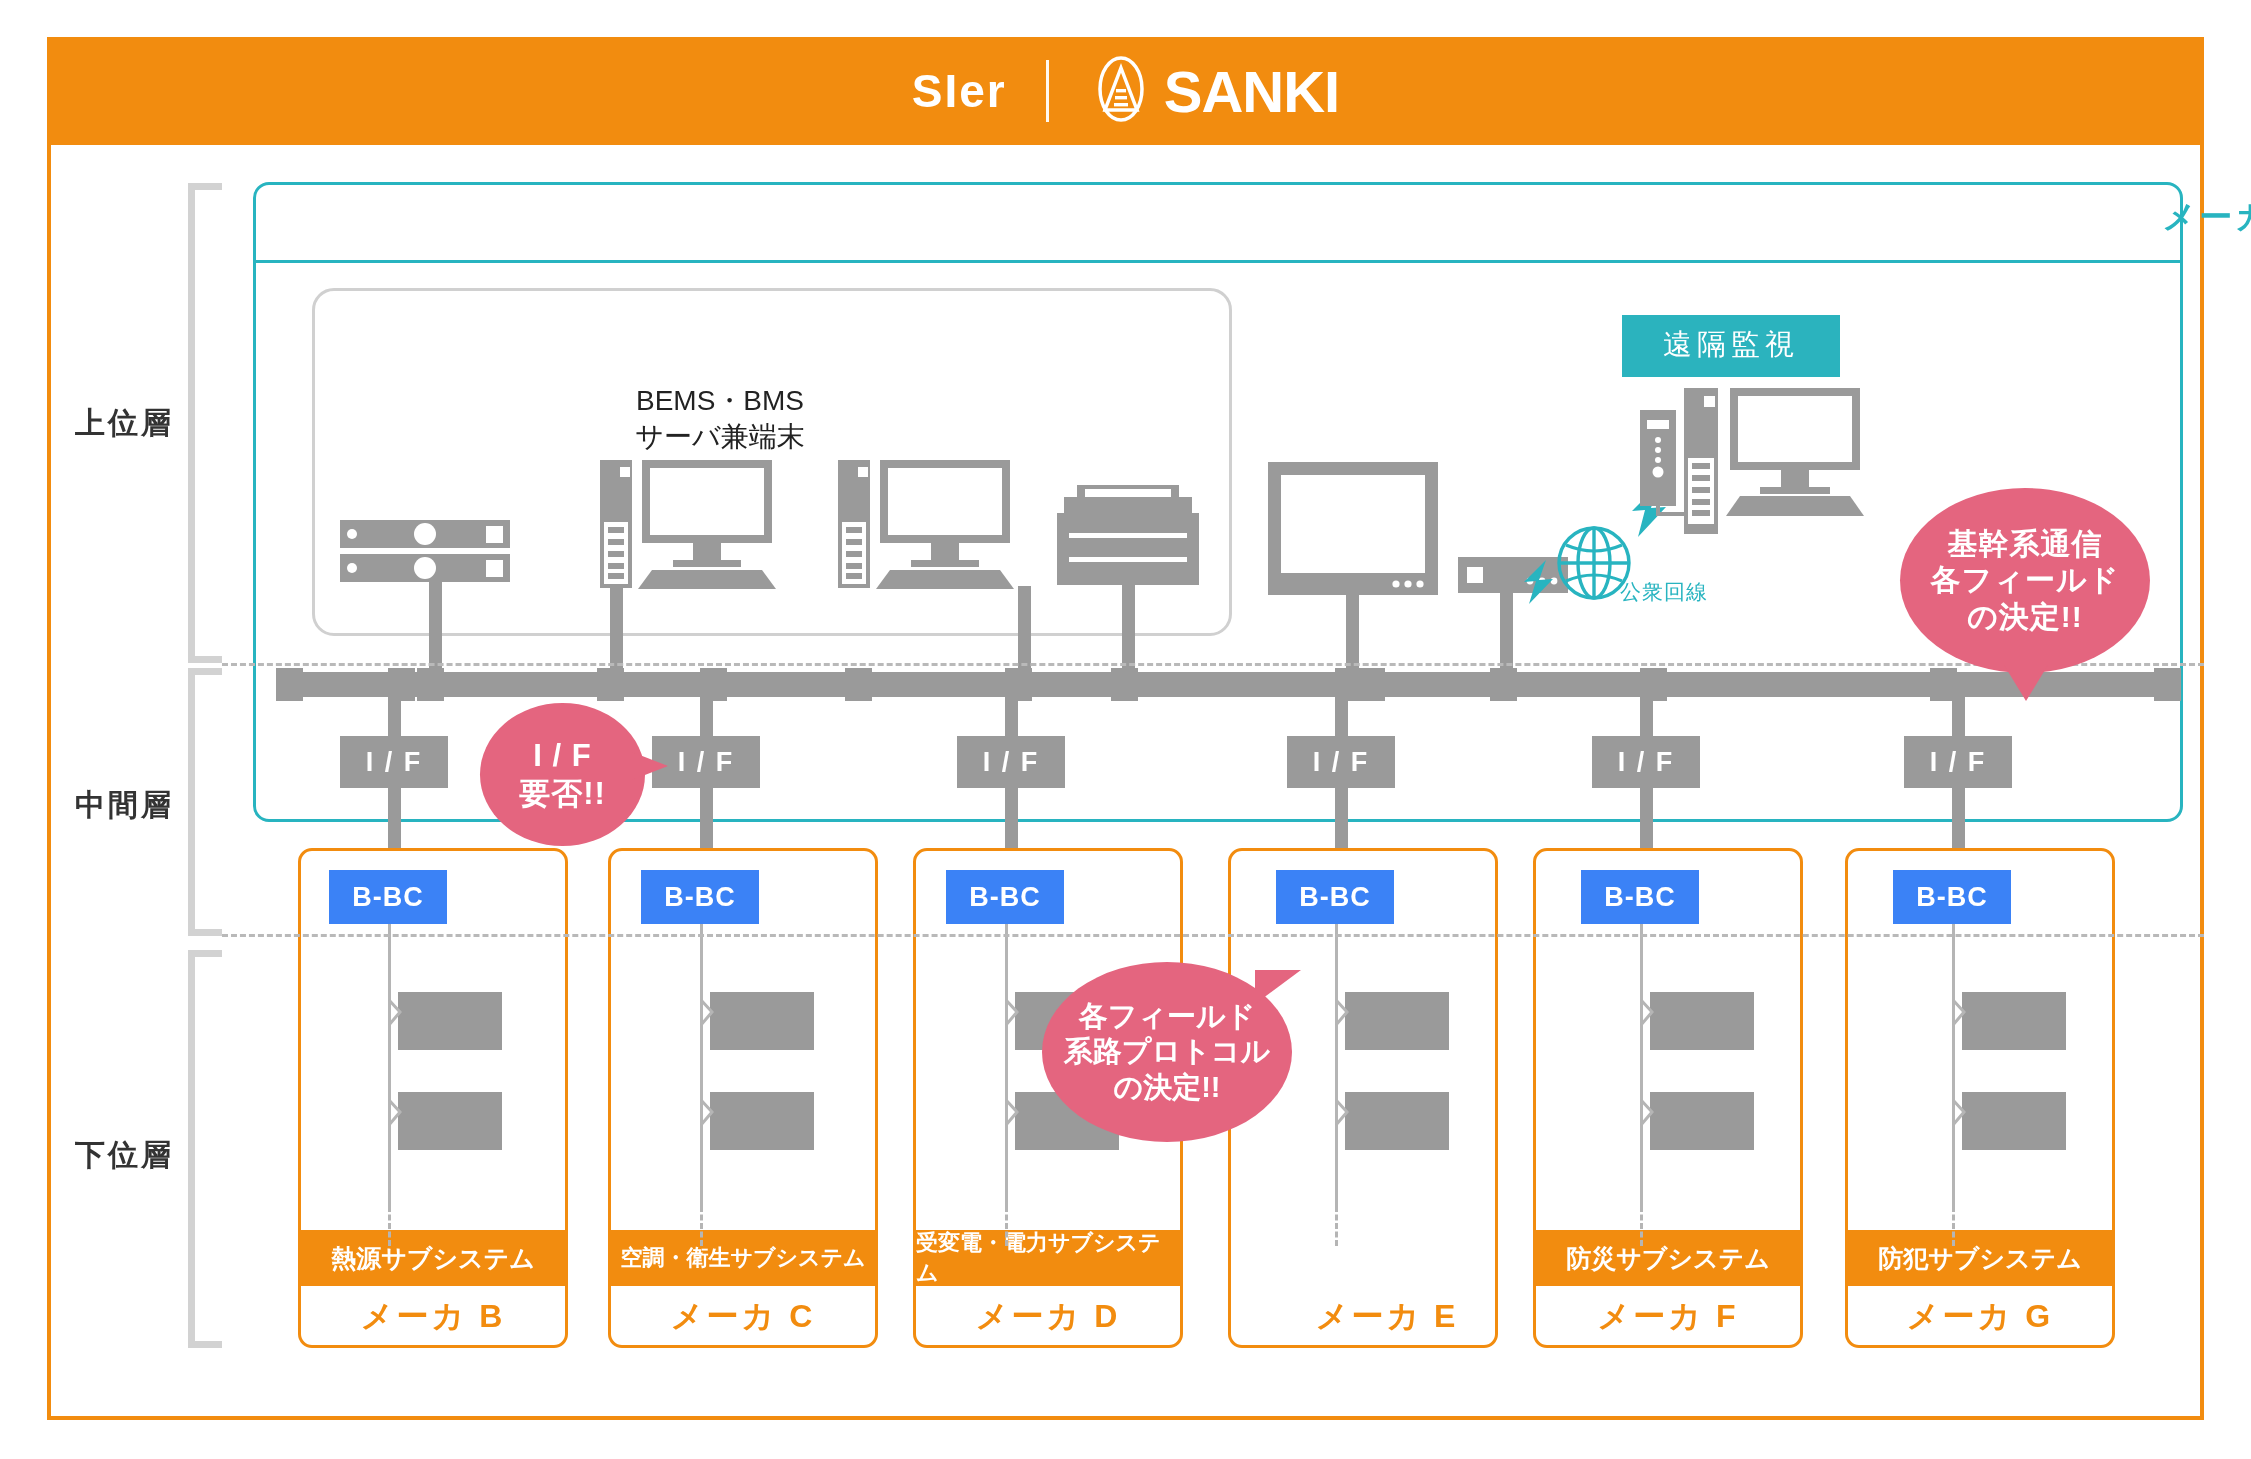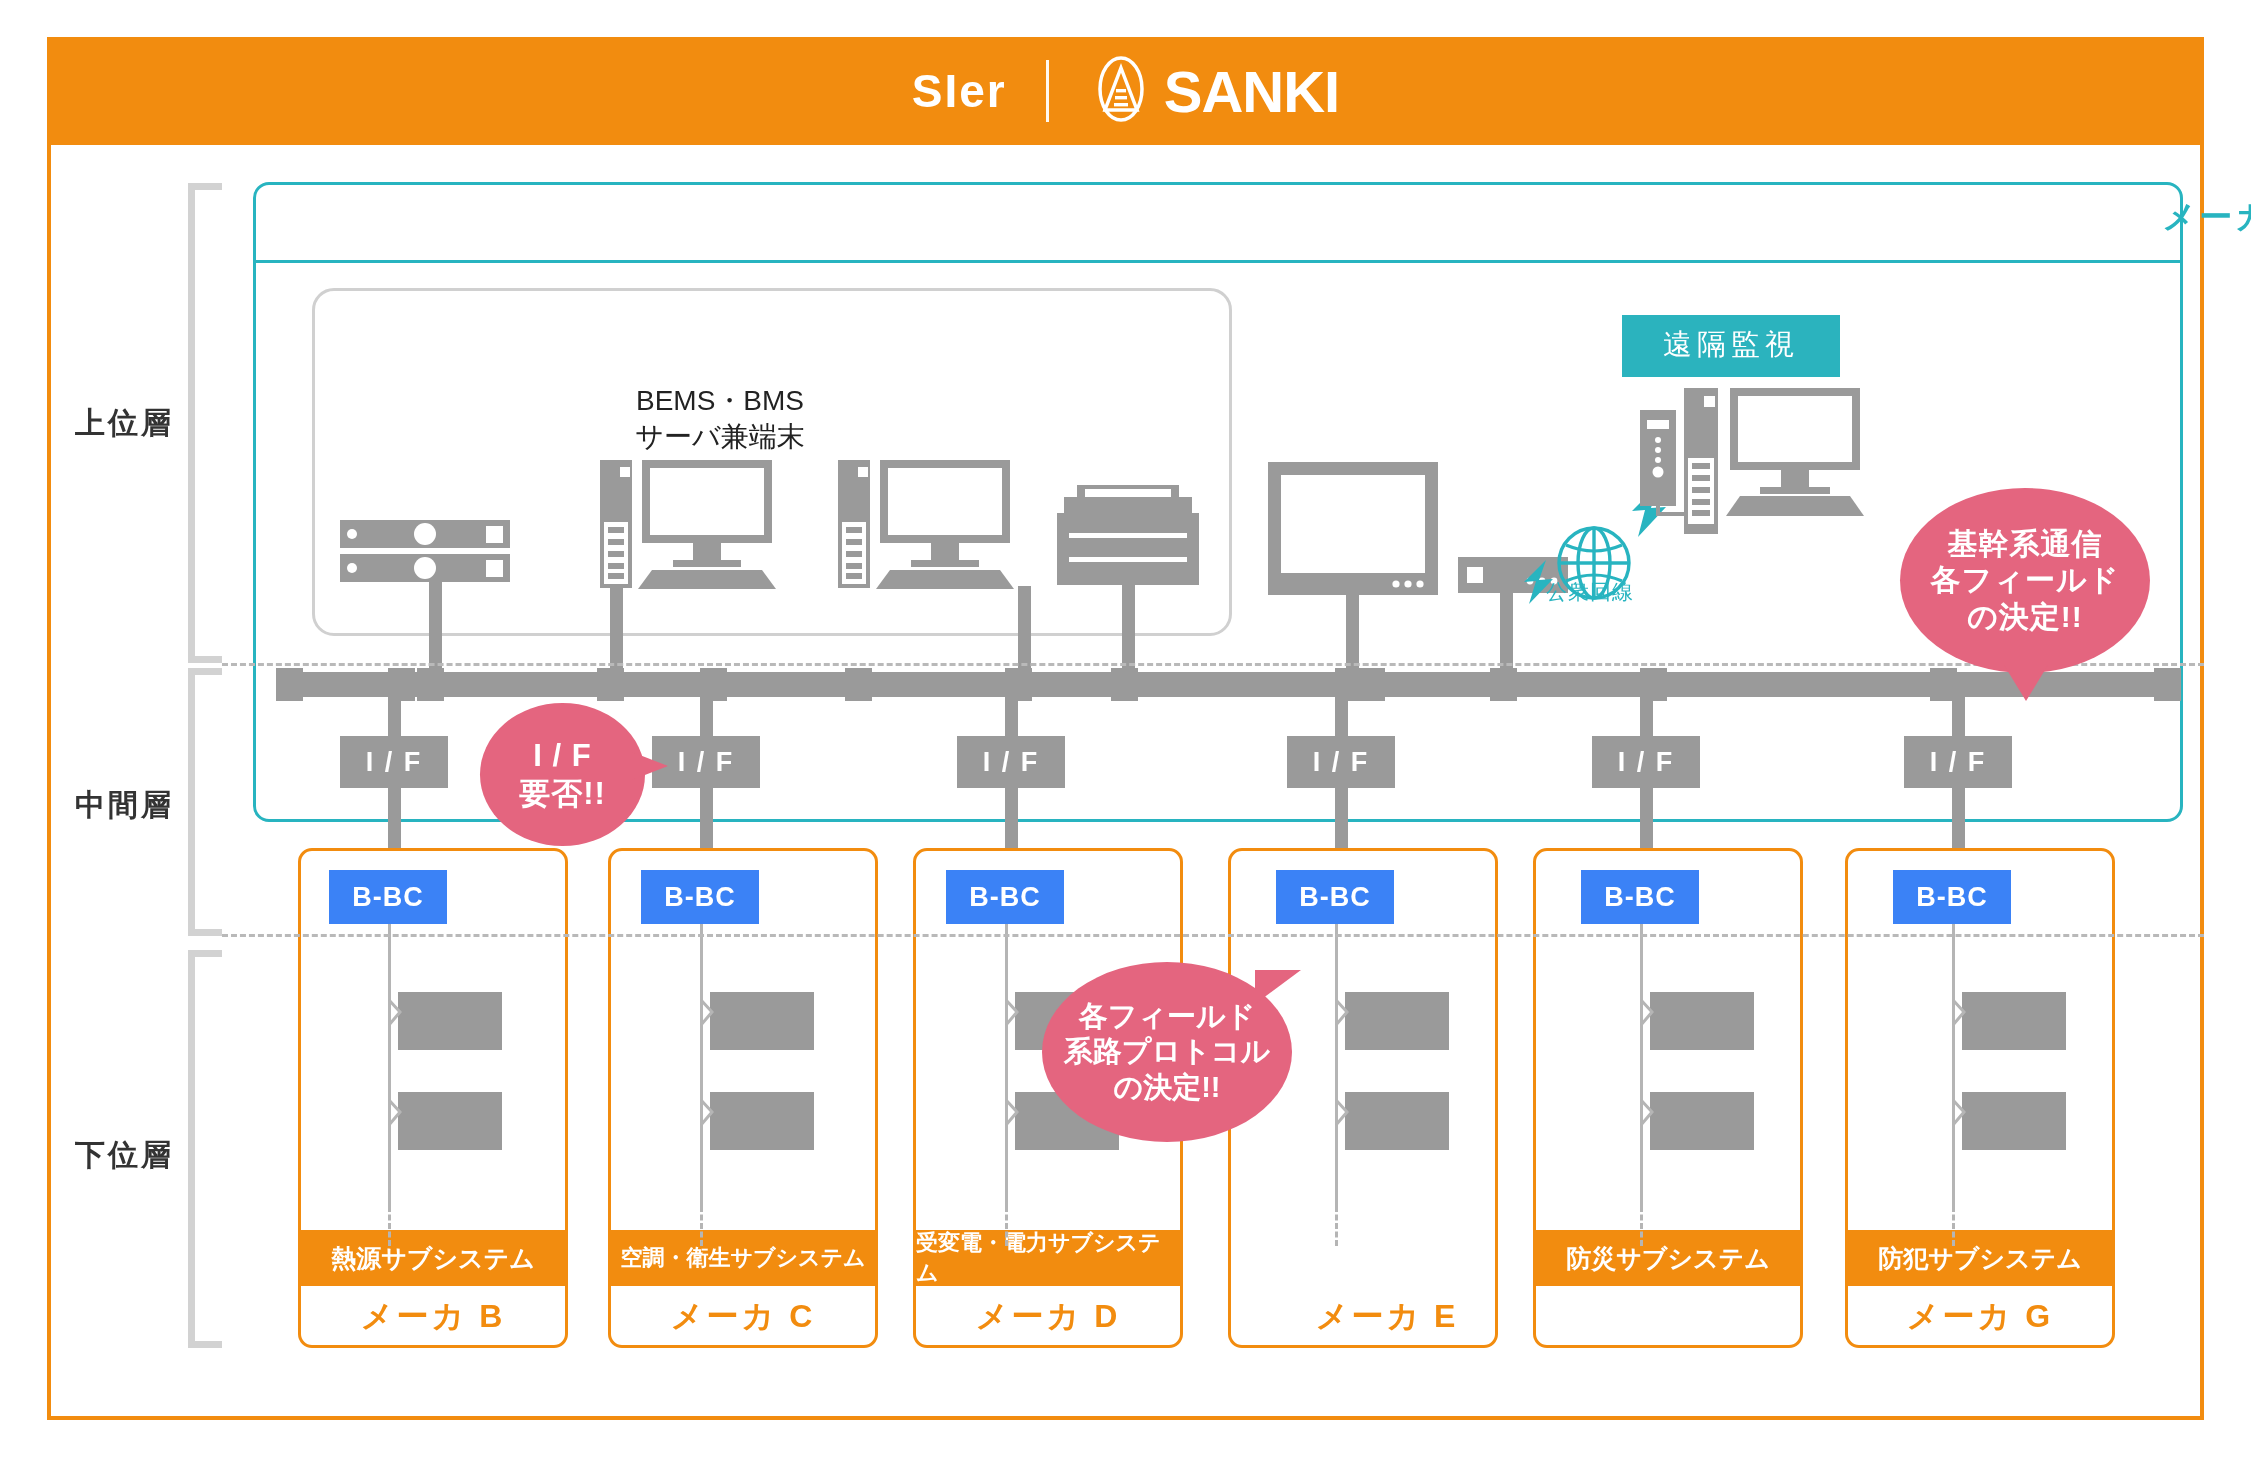--- a/index.html
+++ b/index.html
@@ -216,21 +216,21 @@
   <div style="position:absolute;left:1546px;top:515px;">
     <svg width="96" height="96" viewBox="0 0 96 96">
       <circle cx="48" cy="48" r="35" fill="none" stroke="#28B4C0" stroke-width="3.4"></circle>
       <ellipse cx="48" cy="48" rx="16" ry="35" fill="none" stroke="#28B4C0" stroke-width="3.4"></ellipse>
       <line x1="13" y1="48" x2="83" y2="48" stroke="#28B4C0" stroke-width="3.4"></line>
       <path d="M20 30 Q48 42 76 30" fill="none" stroke="#28B4C0" stroke-width="3.2"></path>
       <path d="M20 66 Q48 54 76 66" fill="none" stroke="#28B4C0" stroke-width="3.2"></path>
       <line x1="48" y1="13" x2="48" y2="83" stroke="#28B4C0" stroke-width="3.4"></line>
     </svg>
   </div>
-  <div class="pub-label" style="left:1546px;top:578px;text-align:center;">公衆回線</div>
+  <div class="pub-label" style="left:1620px;top:578px;text-align:center;">公衆回線</div>
 
   <div style="position:absolute;left:1519px;top:560px;">
     <svg width="40" height="44" viewBox="0 0 40 44">
         <polygon points="27,0 5,22 17,21 10,44 34,19 20,20" fill="#28B4C0"></polygon>
       </svg>
   </div>
   <div style="position:absolute;left:1626px;top:485px;">
     <svg width="46" height="52" viewBox="0 0 46 52">
         <polygon points="32,0 6,26 19,25 12,52 40,22 25,23" fill="#28B4C0"></polygon>
       </svg>
@@ -341,20 +341,21 @@
     <div class="sub-maker" style="top:435px;margin-left:24px;">メーカ E</div>
   </div>
   <div class="bbc-box" style="left:1276px;top:870px;">B-BC</div>
   <div class="fld-vline" style="left:1335px;top:924px;height:282px;"></div>
   <div class="fld-vdash" style="left:1335px;top:1206px;height:40px;"></div>
   <div class="fld-block" style="left:1345px;top:992px;"></div>
   <div class="fld-block" style="left:1345px;top:1092px;"></div>
 
   <div class="sub-col" style="left:1533px;top:848px;height:500px;">
     <div class="sub-name" style="top:379px;">防災サブシステム</div>
+    <div class="sub-maker" style="top:435px;">メーカ F</div>
   </div>
   <div class="bbc-box" style="left:1581px;top:870px;">B-BC</div>
   <div class="fld-vline" style="left:1640px;top:924px;height:282px;"></div>
   <div class="fld-vdash" style="left:1640px;top:1206px;height:40px;"></div>
   <div class="fld-block" style="left:1650px;top:992px;"></div>
   <div class="fld-block" style="left:1650px;top:1092px;"></div>
 
   <div class="sub-col" style="left:1845px;top:848px;height:500px;">
     <div class="sub-name" style="top:379px;">防犯サブシステム</div>
     <div class="sub-maker" style="top:435px;">メーカ G</div>

